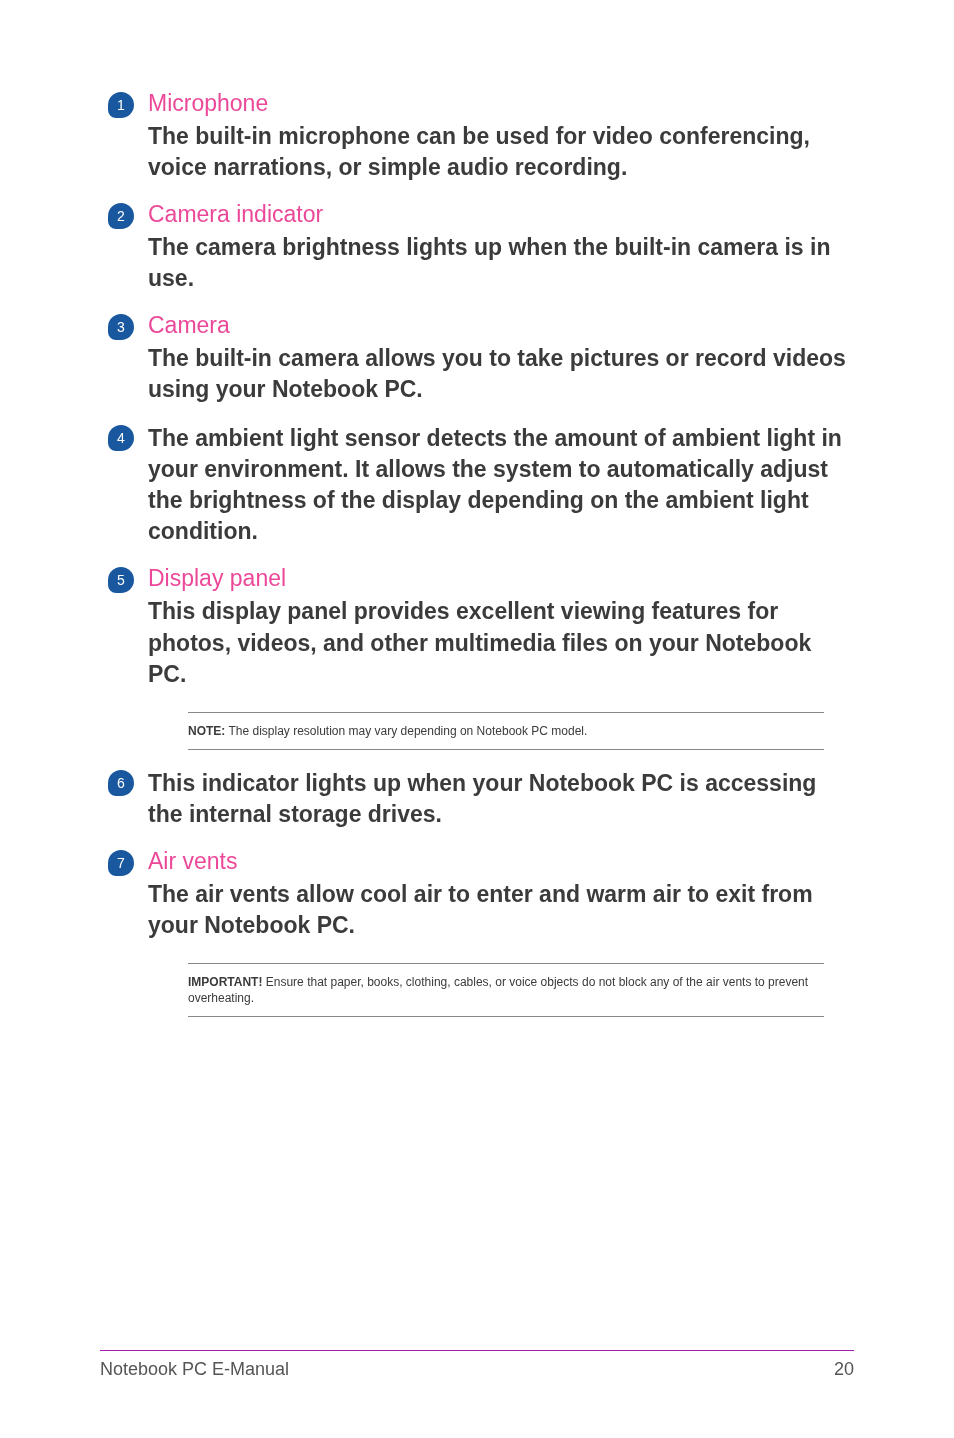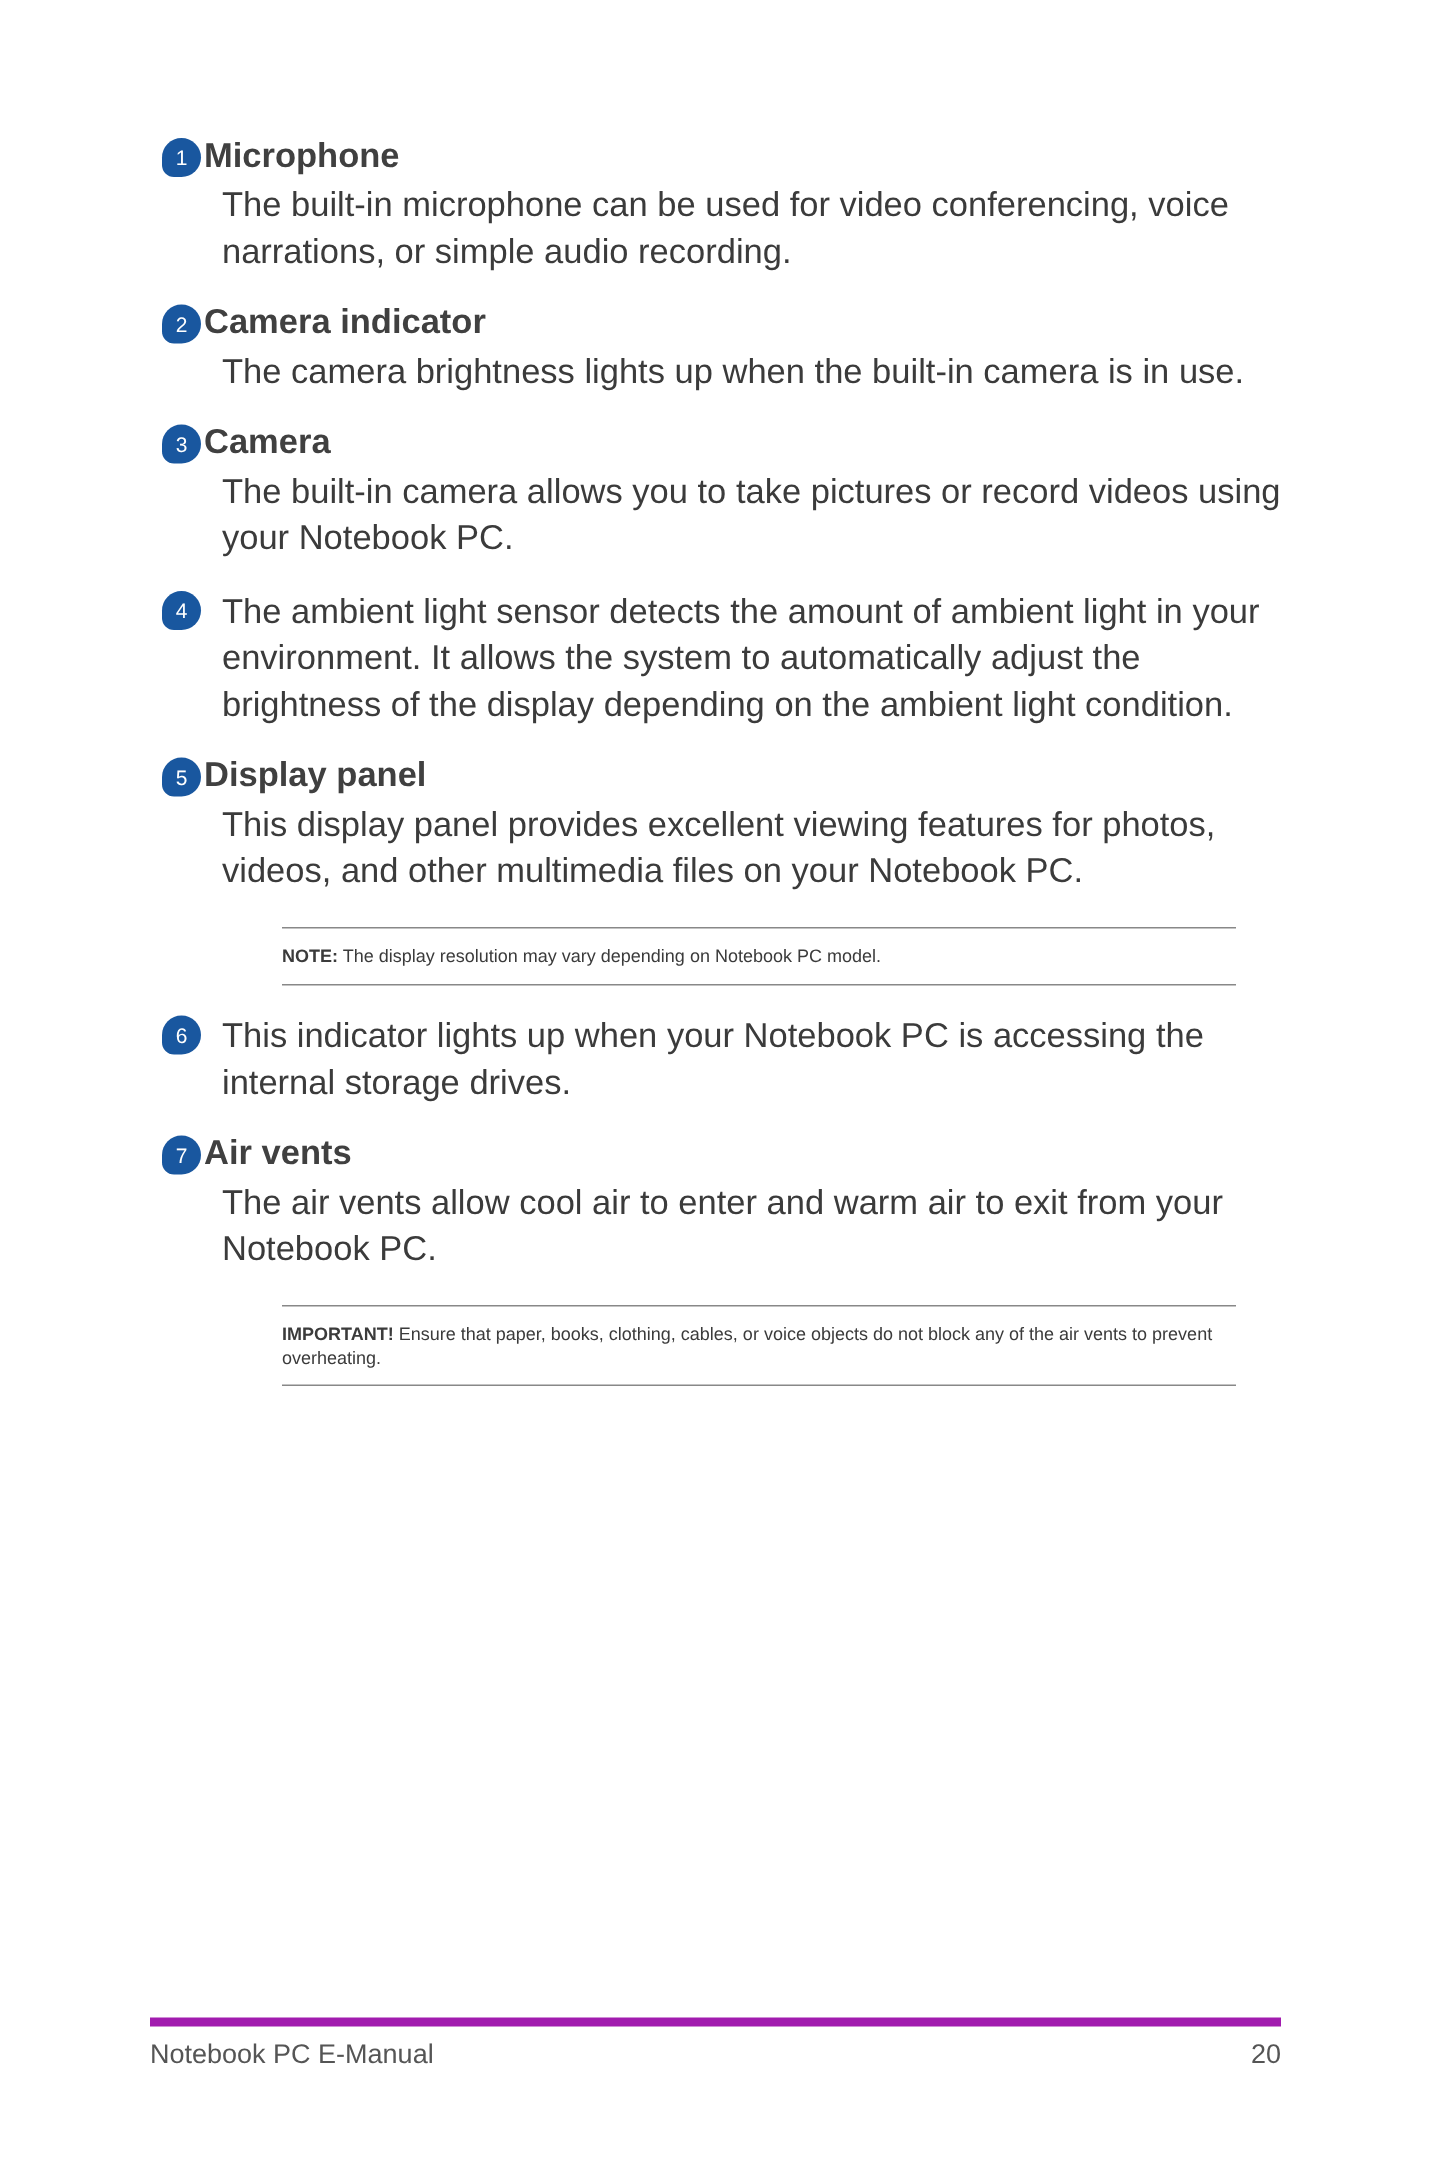--- a/index.html
+++ b/index.html
@@ -32,31 +32,32 @@
       background: #19579f;
       border-radius: 50% 50% 50% 8px;
       display: flex;
       align-items: center;
       justify-content: center;
       color: #ffffff;
       font-size: 14px;
       font-weight: 400;
     }
     .item-title {
-      color: #404040;
-      font-weight: bold;
+      color: #ec4899;
+      font-weight: normal;
       font-size: 23px;
-      margin-left: 24px;
+      margin-left: 36px;
       margin-bottom: 4px;
     }
     .item-body {
       font-size: 23px;
       line-height: 1.35;
       margin-left: 36px;
       color: #3b3b3b;
+      font-weight: bold;
     }
     .note-box {
       margin-left: 76px;
       margin-right: 30px;
       margin-top: 22px;
       margin-bottom: 10px;
       padding: 10px 0;
       border-top: 1px solid #888888;
       border-bottom: 1px solid #888888;
       font-size: 12px;
@@ -64,21 +65,21 @@
       color: #3b3b3b;
     }
     .note-label {
       font-weight: bold;
     }
     .footer {
       position: absolute;
       bottom: 58px;
       left: 100px;
       right: 100px;
-      border-top: 6px solid #a21caf;
+      border-top: 1px solid #a21caf;
       padding-top: 8px;
       display: flex;
       justify-content: space-between;
       font-size: 18px;
       color: #555555;
     }
   </style>
 </head>
 <body>
 

